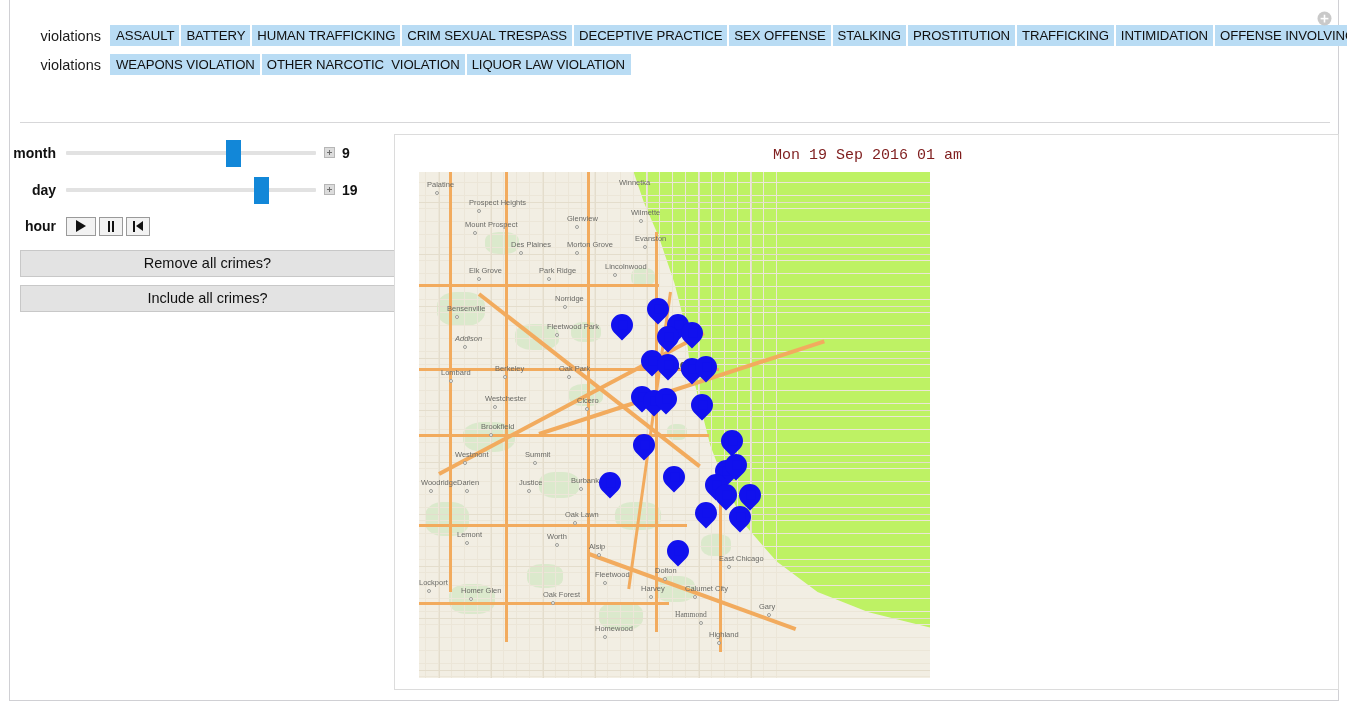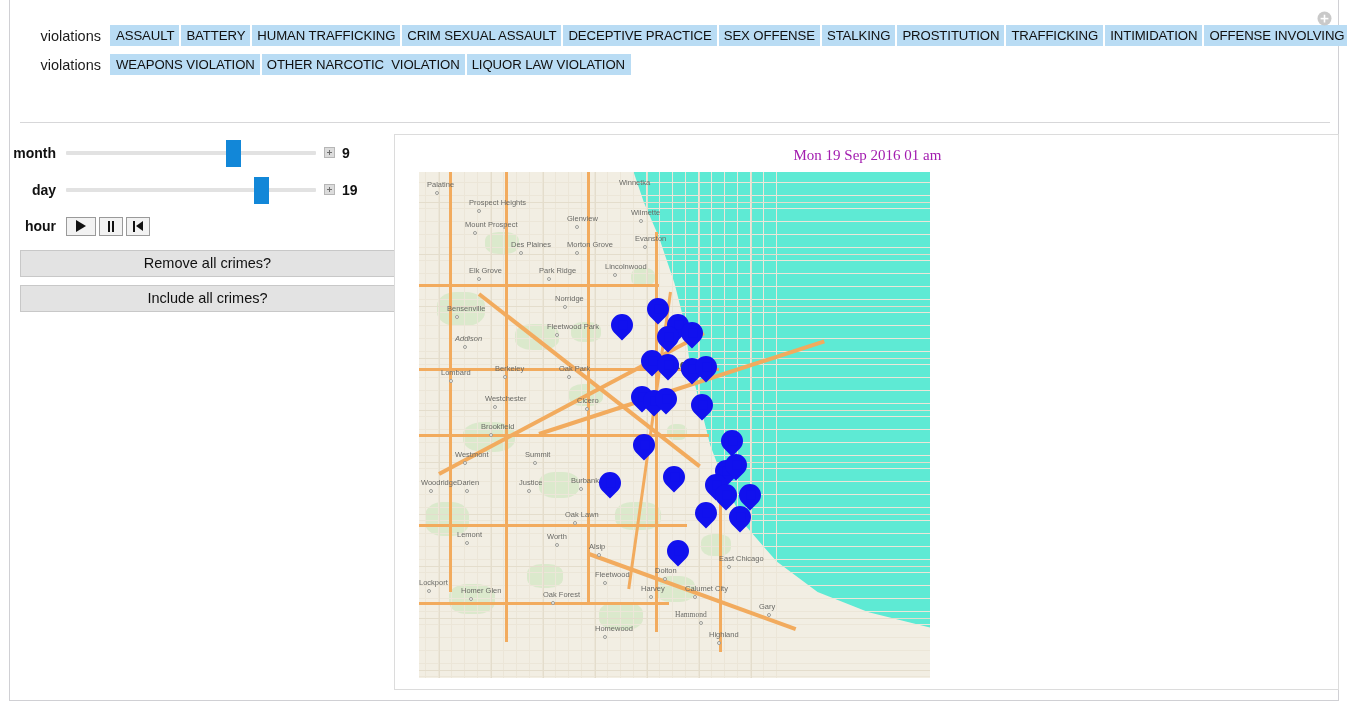--- a/index.html
+++ b/index.html
@@ -191,28 +191,28 @@
     width: 945px; height: 556px;
     border: 1px solid #dcdcdc;
     background: #ffffff;
   }
   .map-title {
     position: absolute;
     left: 0; top: 12px;
     width: 945px;
     text-align: center;
     font-size: 15px;
-    color: #a21caf;
-    font-family: Liberation Serif, serif;
+    color: #7f1d1d;
+    font-family: Liberation Mono, monospace;
   }
   .map-canvas {
     position: absolute;
     left: 24px; top: 37px;
     width: 511px; height: 506px;
-    background: #5eead4;
+    background: #bef264;
     overflow: hidden;
   }
   
   .land {
     position: absolute;
     left: 0; top: 0;
     width: 100%; height: 100%;
     background: #f2eee3;
     clip-path: polygon(0% 0%, 42% 0%, 44% 6%, 47% 13%, 50% 22%,
                        52% 30%, 53% 38%, 55% 46%, 57% 54%, 60% 62%,
@@ -277,21 +277,21 @@
 
   <div class="chips-area">
 
 
     <div class="chip-row">
       <div class="chip-row-label">violations</div>
       <div class="chip-group">
         <span class="chip">ASSAULT</span>
         <span class="chip">BATTERY</span>
         <span class="chip">HUMAN TRAFFICKING</span>
-        <span class="chip">CRIM SEXUAL ASSAULT</span>
+        <span class="chip">CRIM SEXUAL TRESPASS</span>
         <span class="chip">DECEPTIVE PRACTICE</span>
         <span class="chip">SEX OFFENSE</span>
         <span class="chip">STALKING</span>
         <span class="chip">PROSTITUTION</span>
         <span class="chip">TRAFFICKING</span>
         <span class="chip">INTIMIDATION</span>
         <span class="chip">OFFENSE INVOLVING CHILDREN</span>
       </div>
     </div>
 

